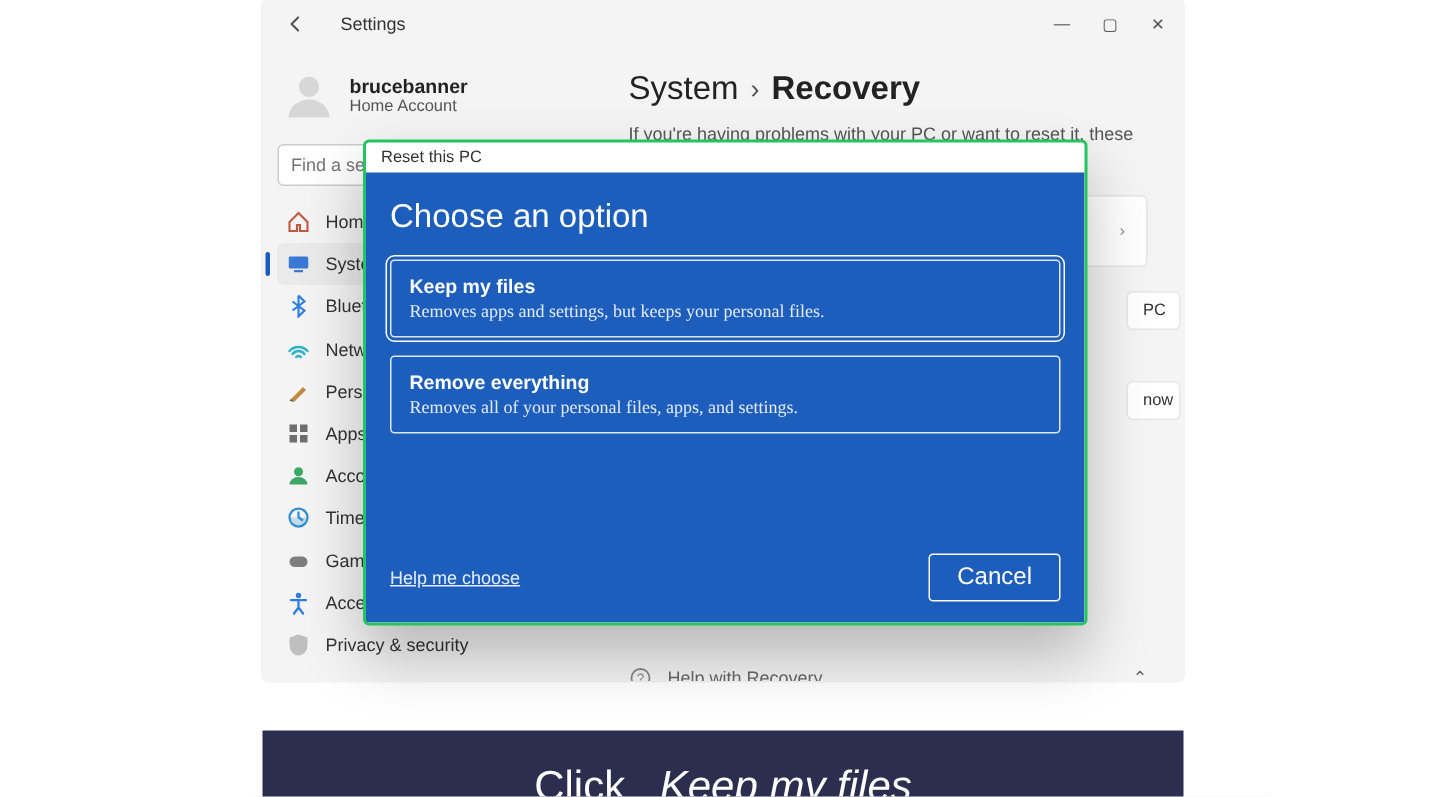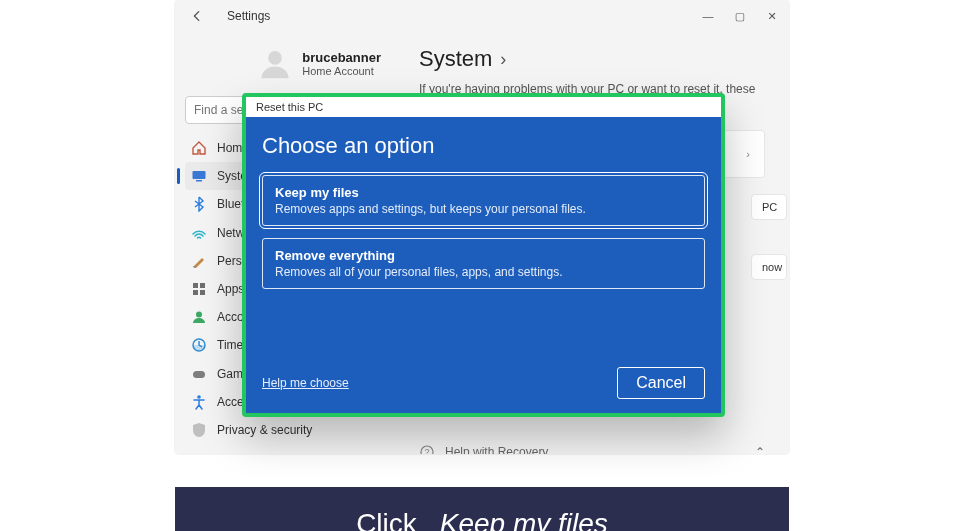--- a/index.html
+++ b/index.html
@@ -55,21 +55,20 @@
   .sidebar {
     width: 220px;
     padding: 4px 10px 10px 10px;
     flex-shrink: 0;
   }
   .account {
     display: flex;
     align-items: center;
     gap: 10px;
     padding: 10px 4px 16px 4px;
-    justify-content: flex-end;
   }
   .avatar {
     width: 34px; height: 34px;
     display: flex; align-items: center; justify-content: center;
   }
   .avatar svg { width: 34px; height: 34px; }
   .account-name { font-size: 13px; font-weight: 600; color: #222; }
   .account-sub  { font-size: 11px; color: #555; }
   .search-box {
     width: 100%;
@@ -171,21 +170,21 @@
   }
 
   
   .dialog {
     position: absolute;
     left: 242px;
     top: 93px;
     width: 483px;
     height: 324px;
     background: #fff;
-    border: 4px solid #22c55e;
+    border: 2px solid #22c55e;
     border-radius: 4px;
     box-shadow: 0 20px 40px rgba(0,0,0,0.25);
     overflow: hidden;
     z-index: 20;
     display: flex;
     flex-direction: column;
   }
   .dialog-title {
     font-size: 11px;
     color: #333;
@@ -209,21 +208,21 @@
     border-radius: 3px;
     padding: 9px 12px;
     margin-bottom: 12px;
     cursor: pointer;
   }
   .option.selected {
     outline: 1px solid #fff;
     outline-offset: 2px;
   }
   .opt-title { font-size: 13px; font-weight: 600; margin-bottom: 2px; }
-  .opt-desc  { font-size: 12px; color: #e4ecfa; font-weight: 400;}
+  .opt-desc  { font-size: 12px; color: #e4ecfa; font-weight: 400; font-family: Liberation Serif, serif;}
   .dlg-footer {
     margin-top: auto;
     display: flex;
     align-items: center;
   }
   .help-link {
     font-size: 12px;
     text-decoration: underline;
     color: #e6eefc;
   }
@@ -389,20 +388,21 @@
             </span>
           <span>Privacy &amp; security</span>
         </div>
       </div>
     </div>
 
     <div class="main" style="position:relative">
       <div class="breadcrumb">
         <span class="bc-parent">System</span>
         <span class="bc-sep">›</span>
+        <span class="bc-current">Recovery</span>
       </div>
       <div class="desc">If you're having problems with your PC or want to reset it, these recovery options</div>
 
       <div class="card">
         <span class="chev">›</span>
       </div>
 
       <div class="pill p1">PC</div>
       <div class="pill p2">now</div>
 

